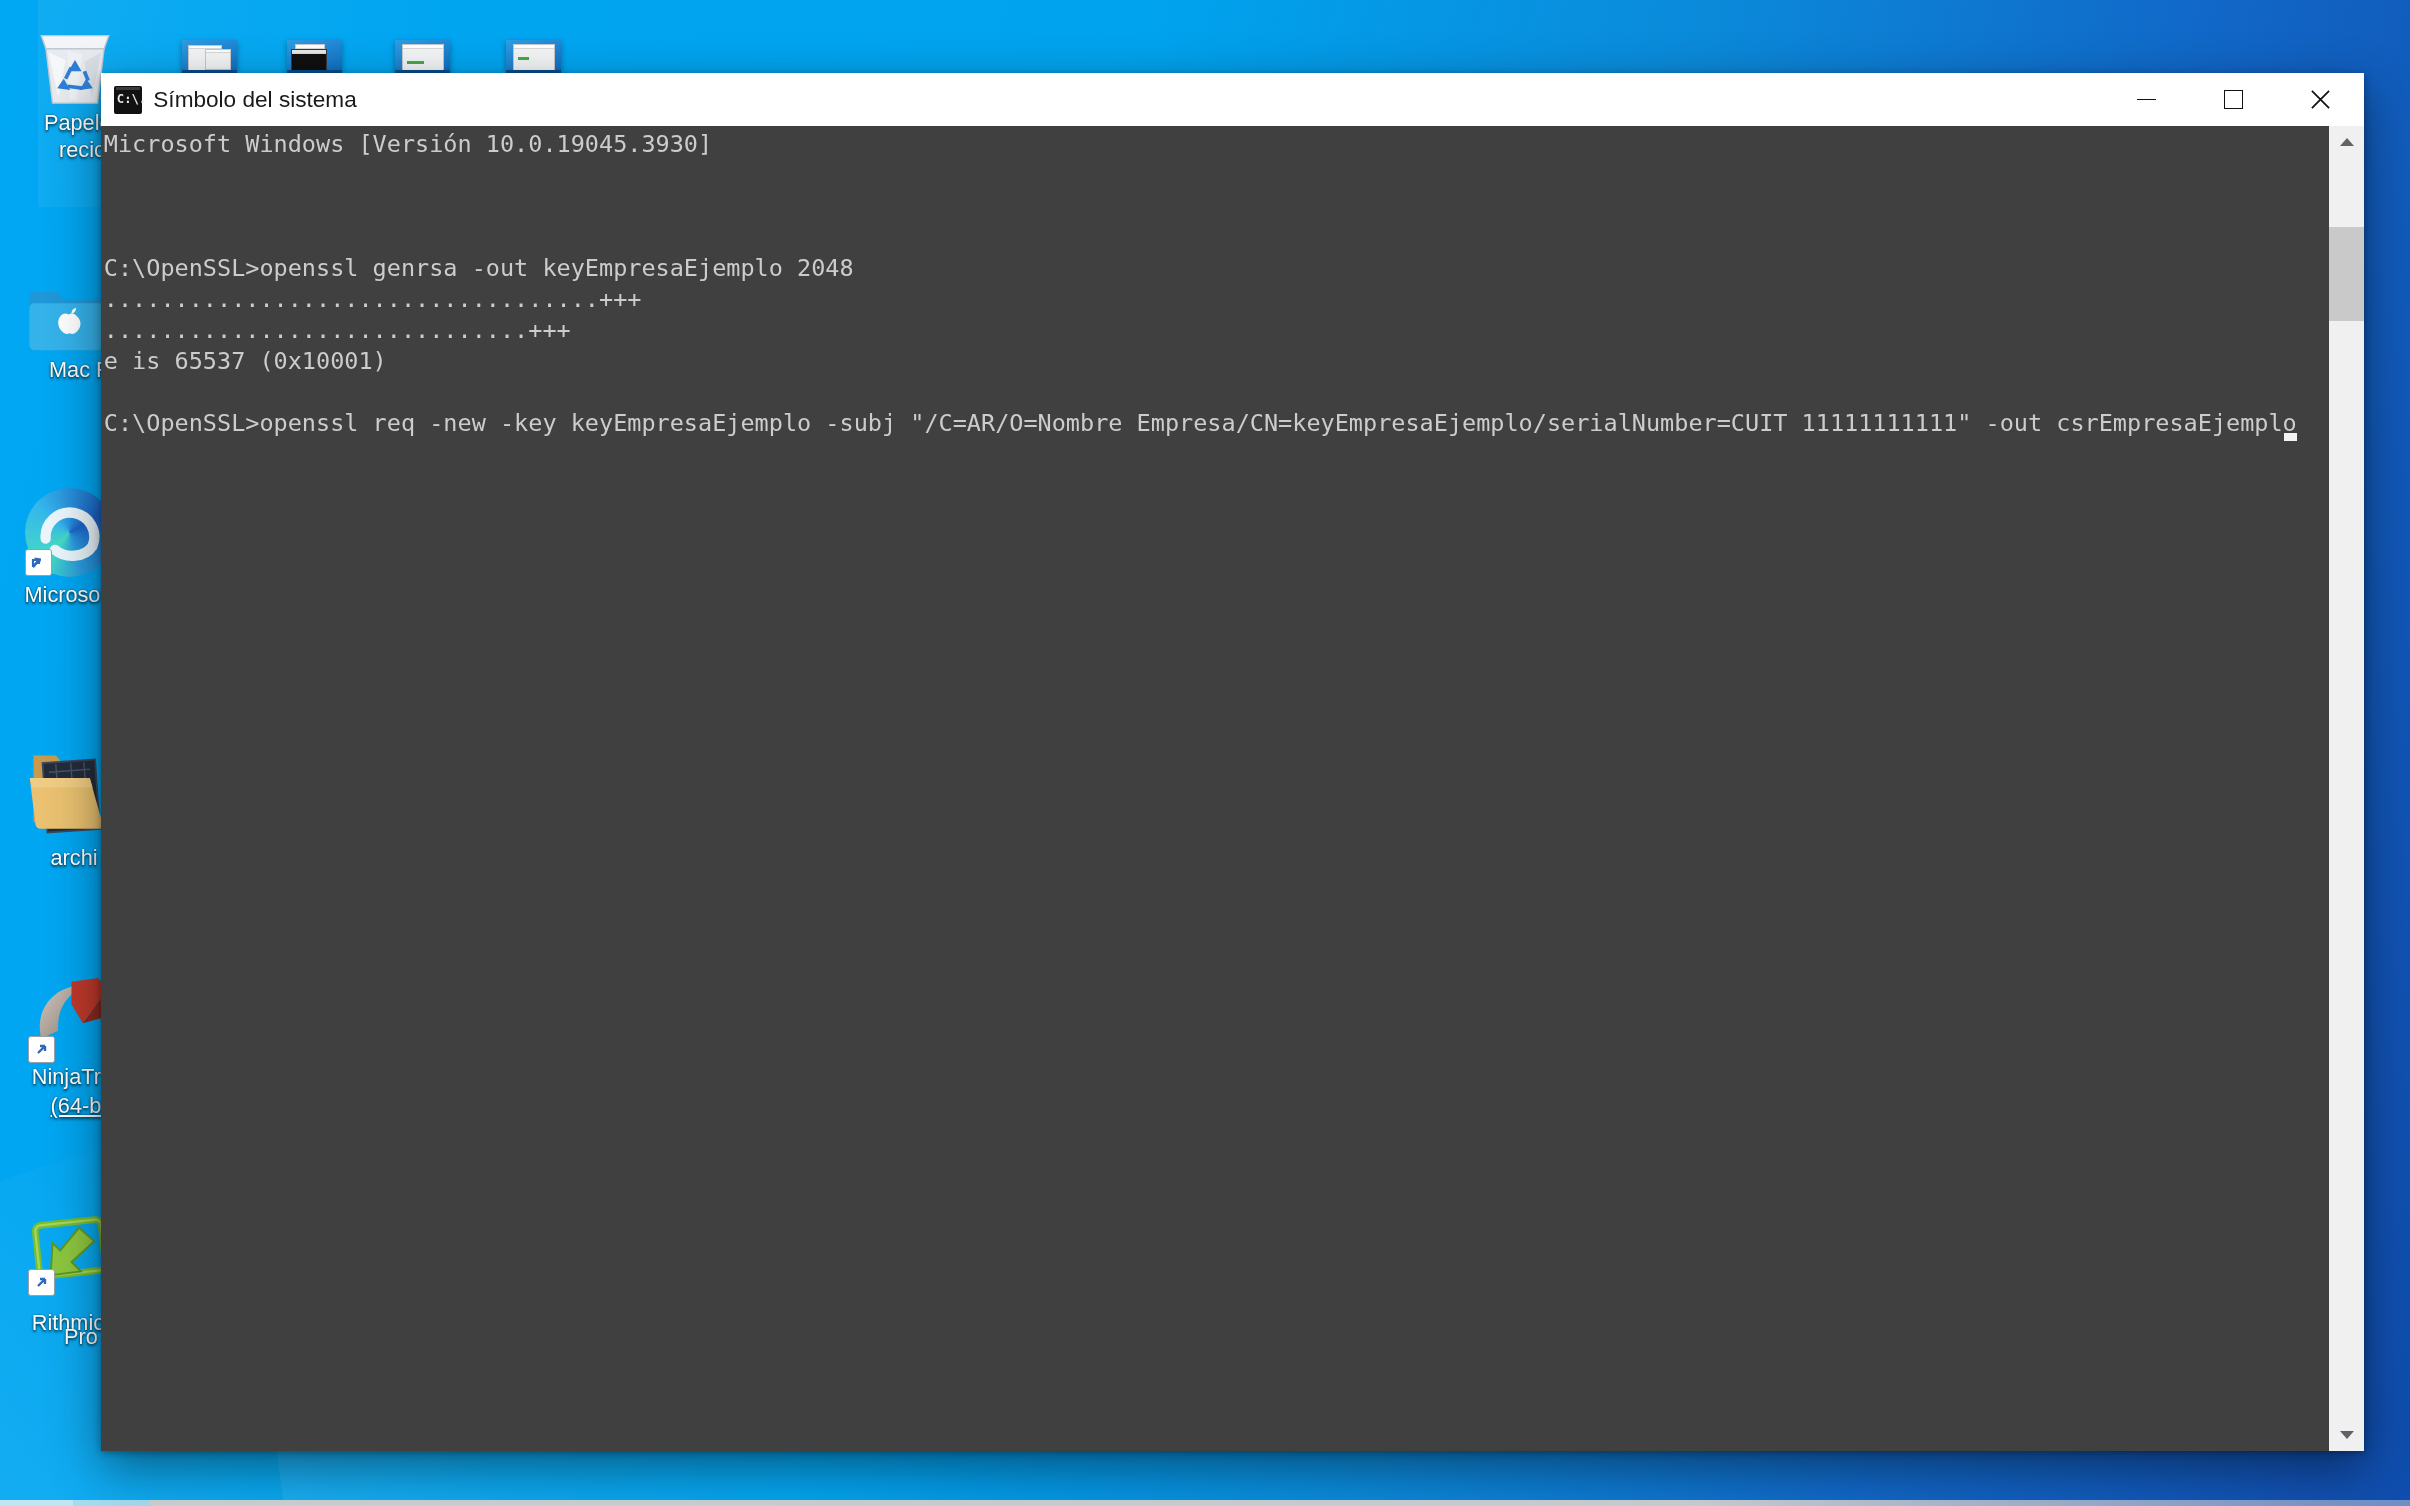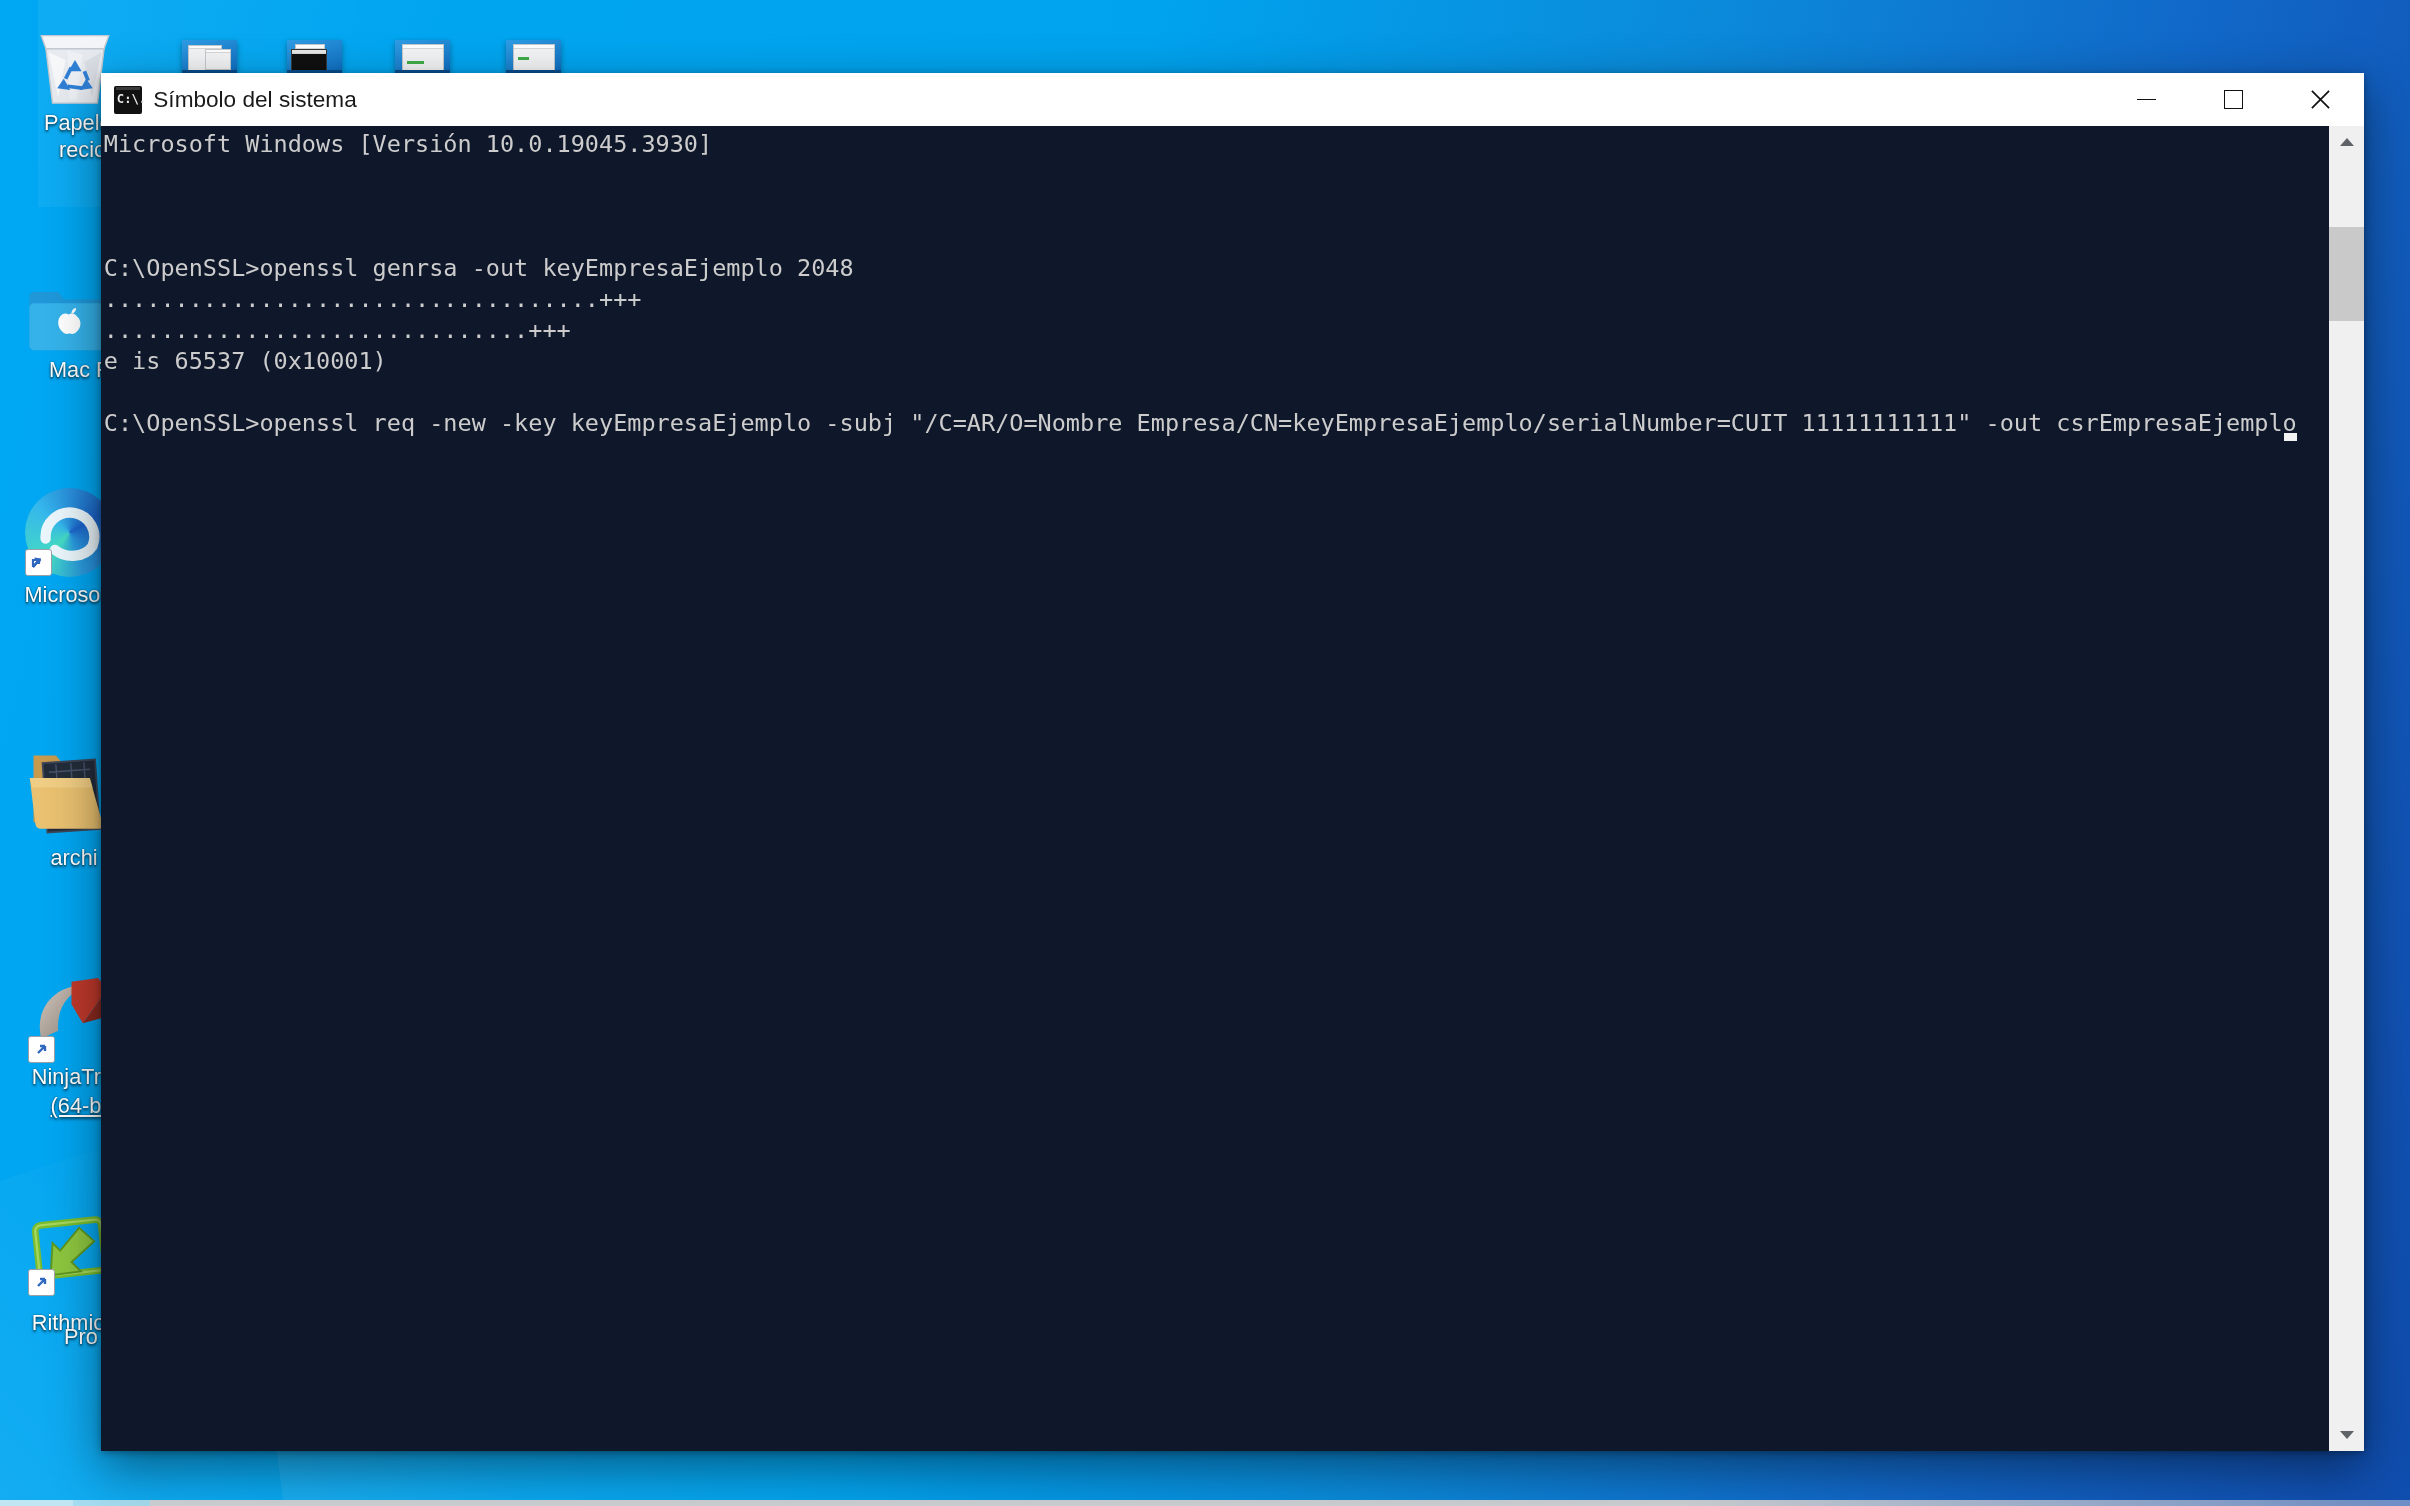--- a/index.html
+++ b/index.html
@@ -50,21 +50,21 @@
   .cmd-icon .prompt-glyph{position:absolute;left:2.8px;top:6.6px;color:#e8e8e8;font-family:"DejaVu Sans Mono","Liberation Mono",monospace;
     font-size:12.2px;font-weight:bold;letter-spacing:0;}
   .cmd-icon .tbar{position:absolute;left:1.9px;top:1.9px;right:1.9px;height:2.8px;background:#3a3a3a;}
   .title-text{margin-left:11.3px;font-size:22.6px;color:#1a1a1a;}
   .caption-buttons{position:absolute;right:0;top:0;height:53px;display:flex;}
   .cap-btn{width:87px;height:53px;display:flex;align-items:center;justify-content:center;background:#fff;}
   .glyph-min{width:19px;height:1.9px;background:#111;}
   .glyph-max{width:17px;height:17px;border:1.9px solid #111;background:transparent;}
   .cap-btn svg{width:21px;height:21px;}
 
-  .console{position:absolute;left:0;top:53px;right:35px;bottom:0;background:#0f172a;overflow:hidden;cursor:text;padding-left:23px;}
+  .console{position:absolute;left:0;top:53px;right:35px;bottom:0;background:#404040;overflow:hidden;cursor:text;padding-left:23px;}
   .console-inner{position:absolute;left:2.8px;top:2.8px;right:0;}
   .cline{white-space:pre;color:#cccccc;font-family:"DejaVu Sans Mono","Liberation Mono",monospace;
     font-size:23.5px;line-height:31px;}
   .redacted{display:inline-block;width:98px;height:22.6px;border-radius:8.5px;
     background:rgba(185,185,185,.55);filter:blur(6.6px);vertical-align:middle;margin:0 1.9px -1.9px 1.9px;}
   .cursor{display:inline-block;width:14px;height:23.5px;position:relative;vertical-align:bottom;margin-left:-14px;}
   .cursor::after{content:"";position:absolute;left:0.9px;bottom:-1.9px;width:13px;height:7.5px;background:#f2f2f2;}
 
   
   .scrollbar{position:absolute;right:0;top:53px;width:35px;bottom:0;background:#f0f0f0;}

